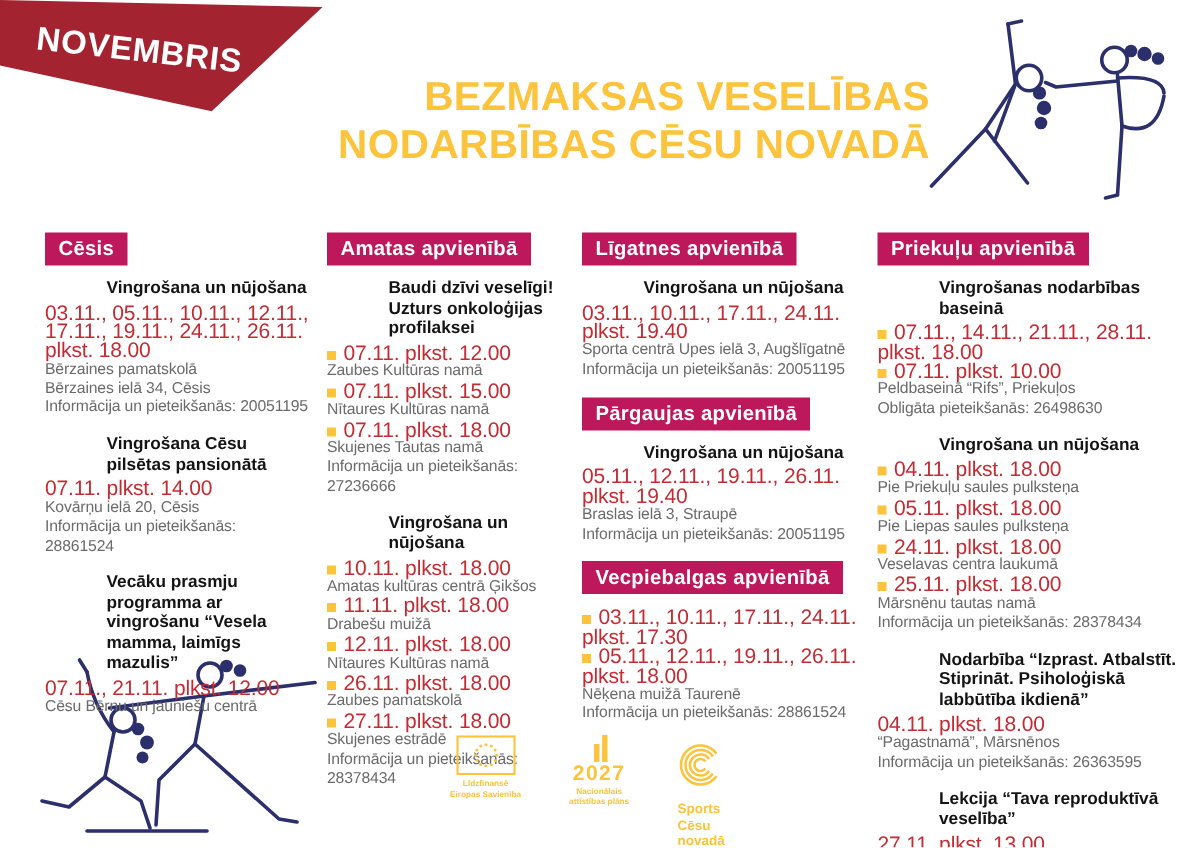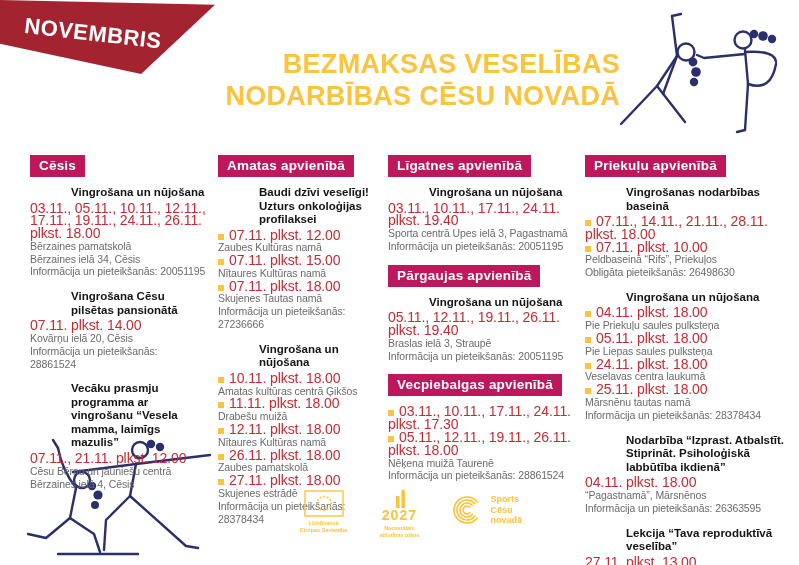--- a/index.html
+++ b/index.html
@@ -38,21 +38,21 @@
   .ev-title{font-weight:700;font-size:11.5px;color:#141414;line-height:13.5px;margin-bottom:2px;margin-left:41px;}
   .line{font-size:10.5px;line-height:12.8px;color:#6B6B6B;letter-spacing:-0.1px;}
   .line.date,.line.date-bullet{color:#C52B33;font-weight:400;font-size:14px;}
   .bullet{display:inline-block;width:6px;height:6px;background:#FCC33C;margin-right:5px;}
 
   
   .footer{position:absolute;left:300px;top:490px;display:flex;gap:32px;align-items:flex-start;}
   .logo-block{display:flex;flex-direction:column;align-items:center;color:#FCC33C;}
   .logo-caption{font-size:5.5px;line-height:7px;color:#FCC33C;text-align:center;margin-top:3px;font-weight:700;}
   .nap-number{font-size:14px;font-weight:800;letter-spacing:1px;line-height:14px;}
-  .sports-block{flex-direction:row;align-items:center;gap:7px;margin-top:3px;}
+  .sports-block{flex-direction:column;align-items:center;gap:7px;margin-top:3px;}
   .sports-text{font-size:9px;font-weight:800;line-height:10.5px;text-align:left;}
 </style>
 </head>
 <body>
 
 <div class="poster">
 
   <div class="banner">
     <span class="banner-text">NOVEMBRIS</span>
   </div>
@@ -120,21 +120,20 @@
             <div class="line info">Informācija un pieteikšanās: 20051195</div>
           </div><div class="event">
             <div class="ev-title">Vingrošana Cēsu pilsētas pansionātā</div>
             <div class="line date">07.11. plkst. 14.00</div>
             <div class="line info">Kovārņu ielā 20, Cēsis</div>
             <div class="line info">Informācija un pieteikšanās: 28861524</div>
           </div><div class="event">
             <div class="ev-title">Vecāku prasmju programma ar vingrošanu “Vesela mamma, laimīgs mazulis”</div>
             <div class="line date">07.11., 21.11. plkst. 12.00</div>
             <div class="line info">Cēsu Bērnu un jauniešu centrā</div>
-            <div class="line info">Bērzaines ielā 4, Cēsis</div>
           </div></div>
       </div>
       <div class="col col-1">
         <div class="section"><div class="badge">Amatas apvienībā</div><div class="event">
             <div class="ev-title">Baudi dzīvi veselīgi! Uzturs onkoloģijas profilaksei</div>
             <div class="line date-bullet"><span class="bullet"></span>07.11. plkst. 12.00</div>
             <div class="line info">Zaubes Kultūras namā</div>
             <div class="line date-bullet"><span class="bullet"></span>07.11. plkst. 15.00</div>
             <div class="line info">Nītaures Kultūras namā</div>
             <div class="line date-bullet"><span class="bullet"></span>07.11. plkst. 18.00</div>
@@ -155,21 +154,21 @@
             <div class="line info">Skujenes estrādē</div>
             <div class="line info">Informācija un pieteikšanās:</div>
             <div class="line info">28378434</div>
           </div></div>
       </div>
       <div class="col col-2">
         <div class="section"><div class="badge">Līgatnes apvienībā</div><div class="event">
             <div class="ev-title">Vingrošana un nūjošana</div>
             <div class="line date">03.11., 10.11., 17.11., 24.11.</div>
             <div class="line date">plkst. 19.40</div>
-            <div class="line info">Sporta centrā Upes ielā 3, Pagastnamā</div>
+            <div class="line info">Sporta centrā Upes ielā 3, Augšlīgatnē</div>
             <div class="line info">Informācija un pieteikšanās: 20051195</div>
           </div></div>
         <div class="section"><div class="badge">Pārgaujas apvienībā</div><div class="event">
             <div class="ev-title">Vingrošana un nūjošana</div>
             <div class="line date">05.11., 12.11., 19.11., 26.11.</div>
             <div class="line date">plkst. 19.40</div>
             <div class="line info">Braslas ielā 3, Straupē</div>
             <div class="line info">Informācija un pieteikšanās: 20051195</div>
           </div></div>
         <div class="section"><div class="badge">Vecpiebalgas apvienībā</div><div class="event">

